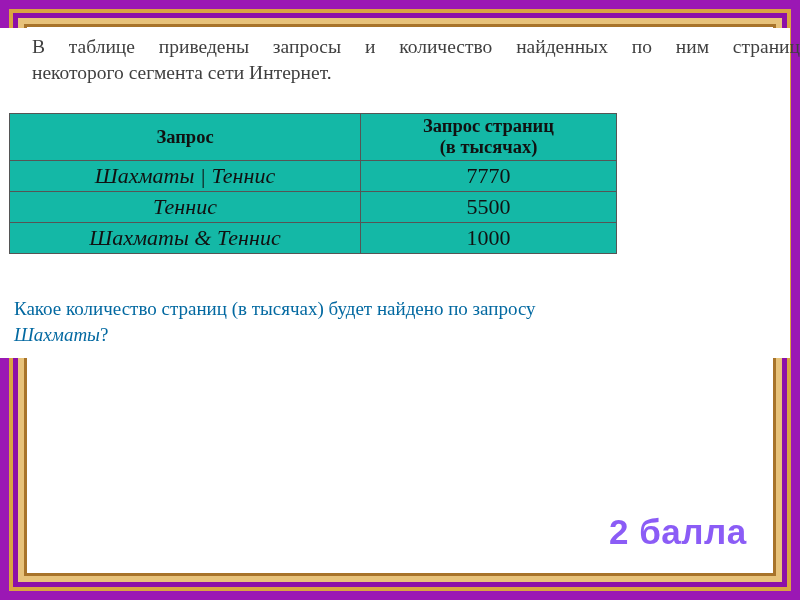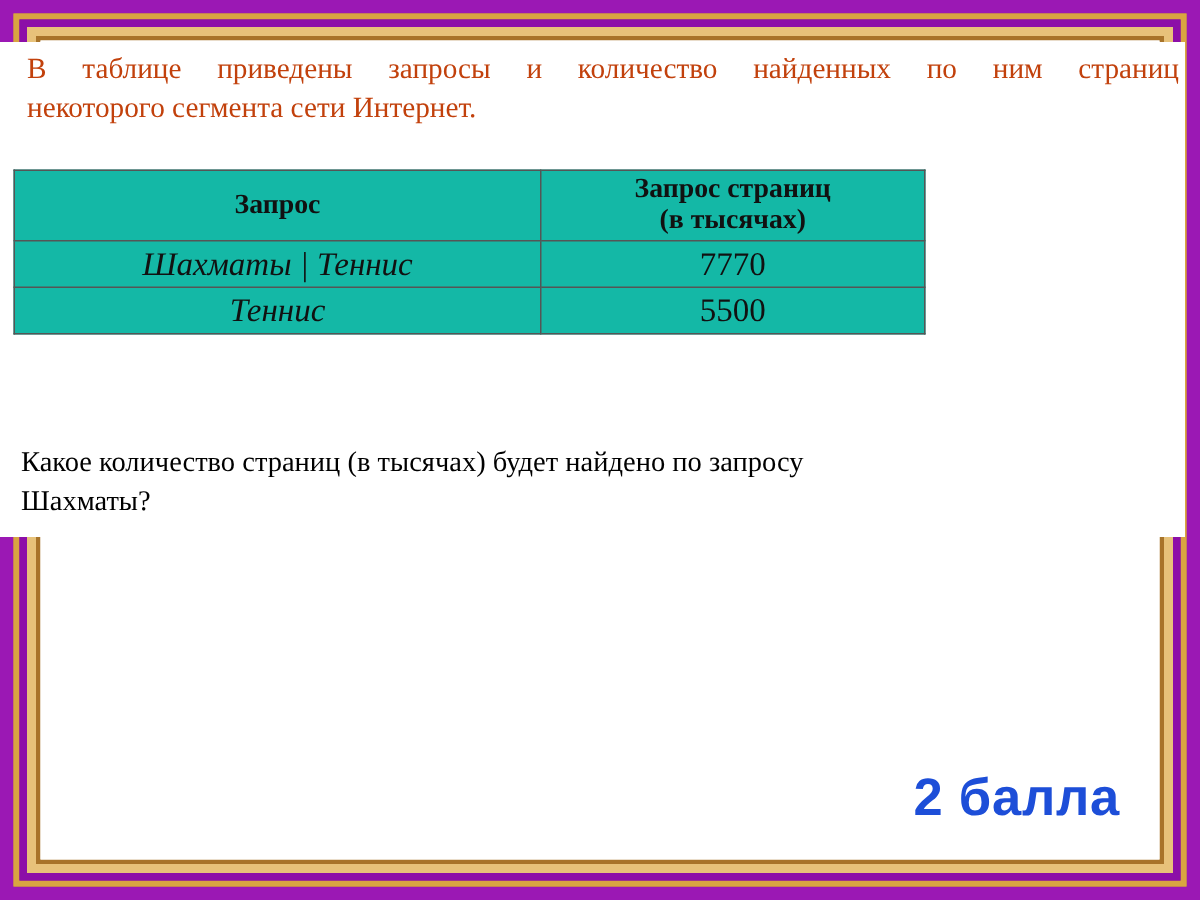--- a/index.html
+++ b/index.html
@@ -88,26 +88,26 @@
     top: 28px;
     width: 790px;
     height: 330px;
     background: #ffffff;
     z-index: 5;
   }
 
   
   .intro {
     position: absolute;
-    left: 18px;
+    left: 32px;
     top: 34px;
     width: 768px;
     font-size: 19.5px;
     line-height: 1.33;
-    color: #c2410c;
+    color: #404040;
     text-align: justify;
     z-index: 6;
   }
   .intro .line1 {
     display: block;
     text-align: justify;
     text-align-last: justify;
     white-space: nowrap;
   }
   .intro .line2 {
@@ -153,39 +153,40 @@
   }
 
   
   .question {
     position: absolute;
     left: 14px;
     top: 296px;
     width: 700px;
     font-size: 19px;
     line-height: 1.35;
-    color: #000000;
+    color: #0369a1;
     z-index: 6;
   }
   .question .q-line2 {
     display: block;
   }
   .question .em {
+    font-style: italic;
     margin-top: 17px;
   }
 
   
   .score {
     position: absolute;
     left: 609px;
     top: 512px;
     font-family: "Liberation Sans", sans-serif;
     font-weight: bold;
     font-size: 35px;
-    color: #1d4ed8;
+    color: #8b5cf6;
     letter-spacing: 0.5px;
     z-index: 7;
   }
 </style>
 </head>
 <body>
 
 <div class="slide">
 
   <div class="frame-outer"></div>
@@ -214,20 +215,24 @@
     </thead>
     <tbody>
       <tr>
         <td class="query">Шахматы | Теннис</td>
         <td class="found">7770</td>
       </tr>
       <tr>
         <td class="query">Теннис</td>
         <td class="found">5500</td>
       </tr>
+      <tr>
+        <td class="query">Шахматы &amp; Теннис</td>
+        <td class="found">1000</td>
+      </tr>
     </tbody>
   </table>
 
   <div class="question">
     <span>Какое количество страниц (в тысячах) будет найдено по запросу</span>
     <span class="q-line2">
       <span class="em">Шахматы</span><span>?</span>
     </span>
   </div>
 

